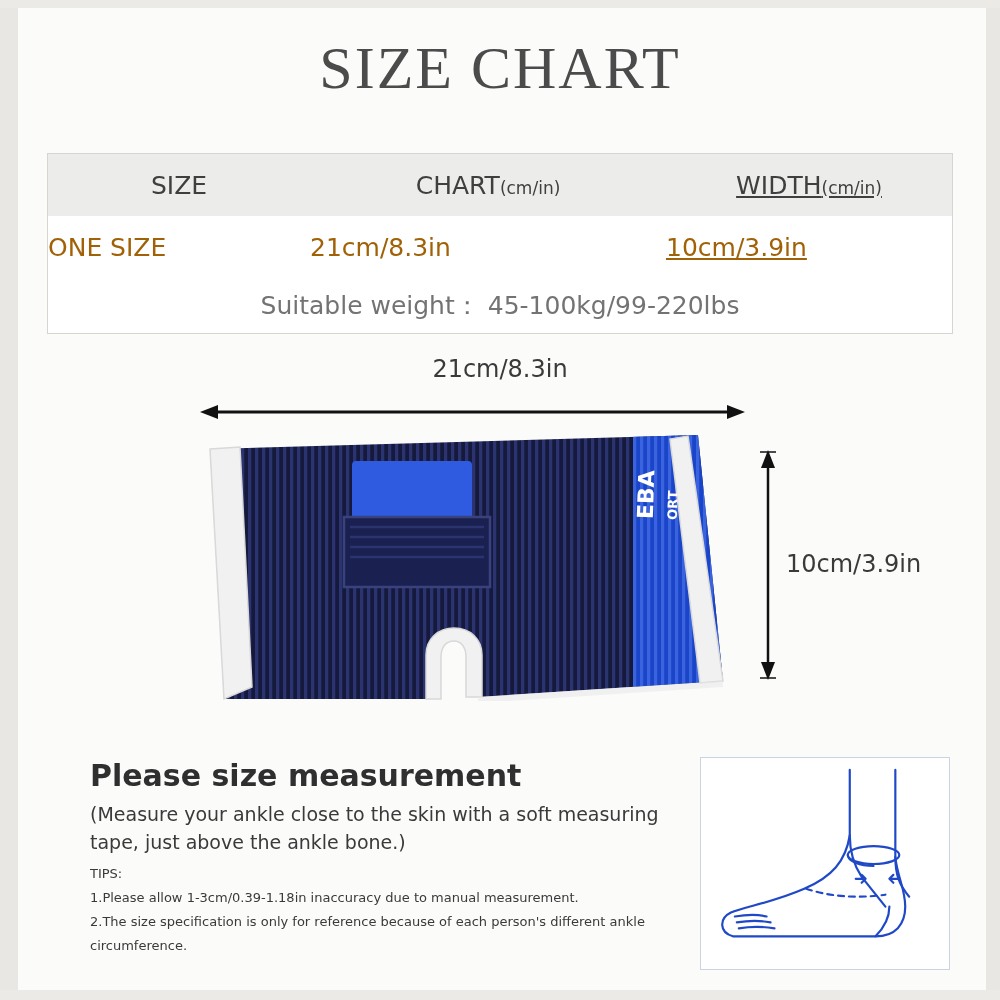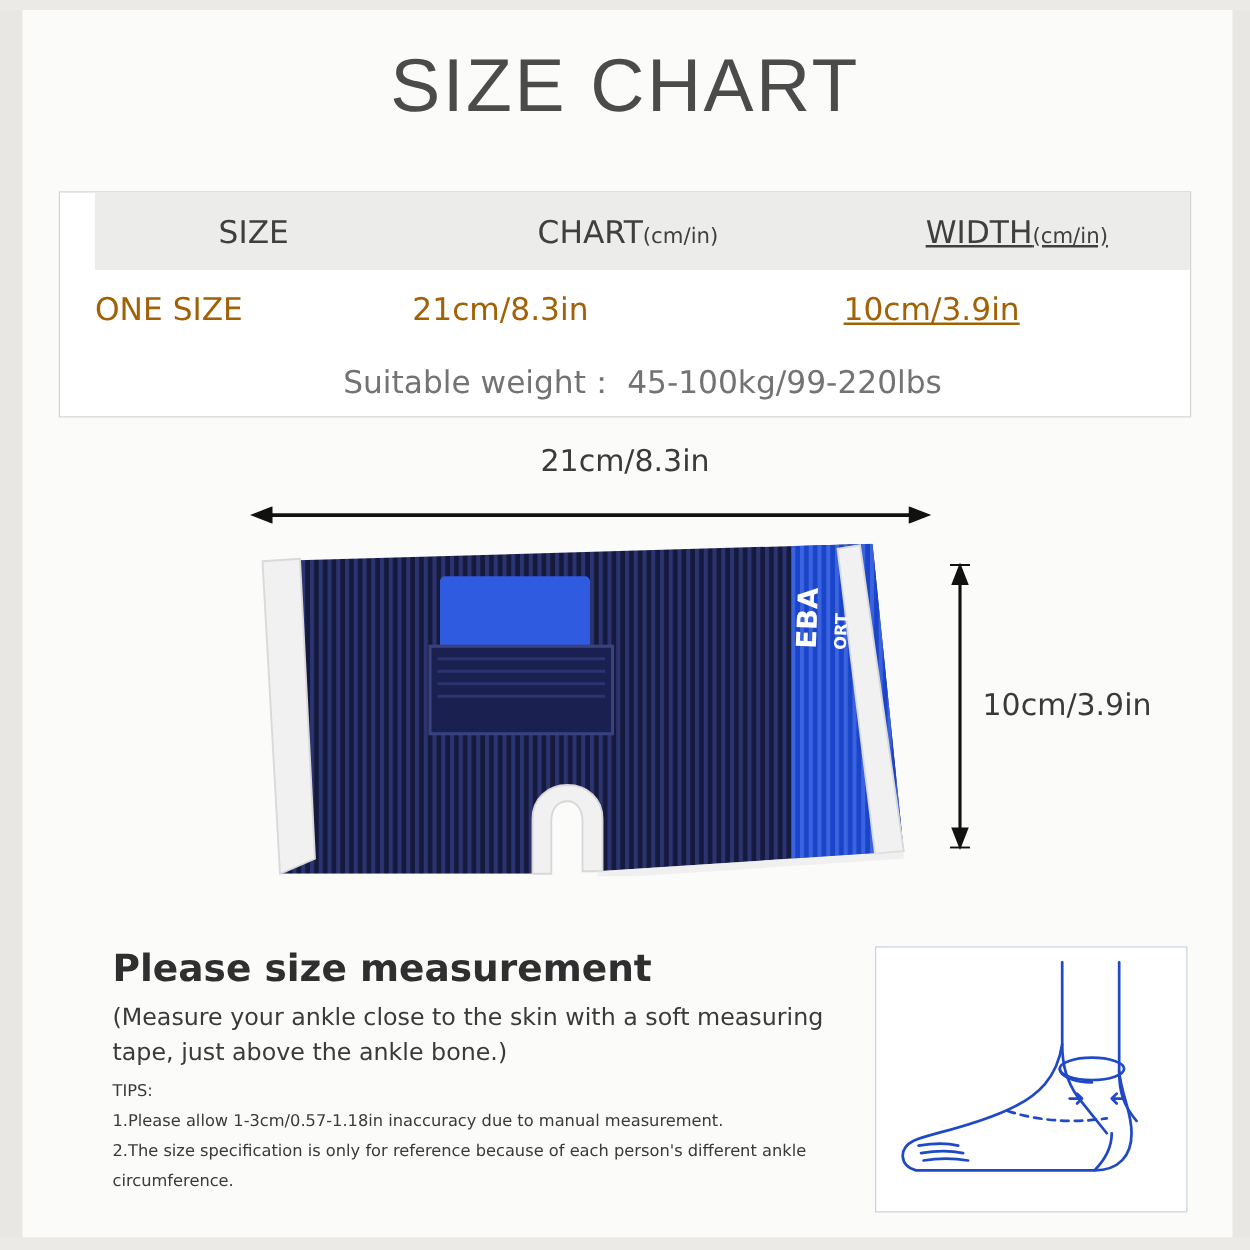--- a/index.html
+++ b/index.html
@@ -22,31 +22,30 @@
   #frame-bottom{ position:absolute; left:0; bottom:0; width:1000px; height:10px; background:#eceae6; }
 
   #title {
     position: absolute;
     top: 34px; left: 0; width: 1000px;
     text-align: center;
     font-size: 60px;
     letter-spacing: 2px;
     color: #4b4b4b;
     font-weight: 400;
-    font-family: Liberation Sans, sans-serif;
+    font-family: Liberation Serif, serif;
   }
 
   
   #table-wrap {
     position: absolute;
     left: 47px; top: 153px;
     width: 906px; height: 181px;
     border: 1px solid #d8d5d0;
     background: #ffffff;
-    padding-left: 28px;
   }
   #table-head {
     position: relative;
     height: 62px;
     background: #ececea;
     display: flex;
     align-items: center;
   }
   .th {
     color: #3f3f3f;
@@ -253,21 +252,21 @@
         </g>
       </svg>
     </div>
   </div>
 
   <div id="measure-title">Please size measurement</div>
   <div id="measure-sub">(Measure your ankle close to the skin with a soft measuring tape, just above the ankle bone.)</div>
 
   <div id="tips">
     <div>TIPS:</div>
-    <div>1.Please allow 1-3cm/0.57-1.18in inaccuracy due to manual measurement.</div>
+    <div>1.Please allow 1-3cm/0.39-1.18in inaccuracy due to manual measurement.</div>
     <div>2.The size specification is only for reference because of each person's different ankle circumference.</div>
   </div>
 
   <div id="foot-box">
     <svg viewBox="0 0 250 213" width="248" height="211">
       <g fill="none" stroke="#1f49c6" stroke-width="2.2" stroke-linecap="round" stroke-linejoin="round">
 
         <path d="M150,12 L150,78 C150,96 154,108 162,120 L186,150"></path>
         <path d="M196,12 L196,100 C196,118 200,128 210,140"></path>
 

